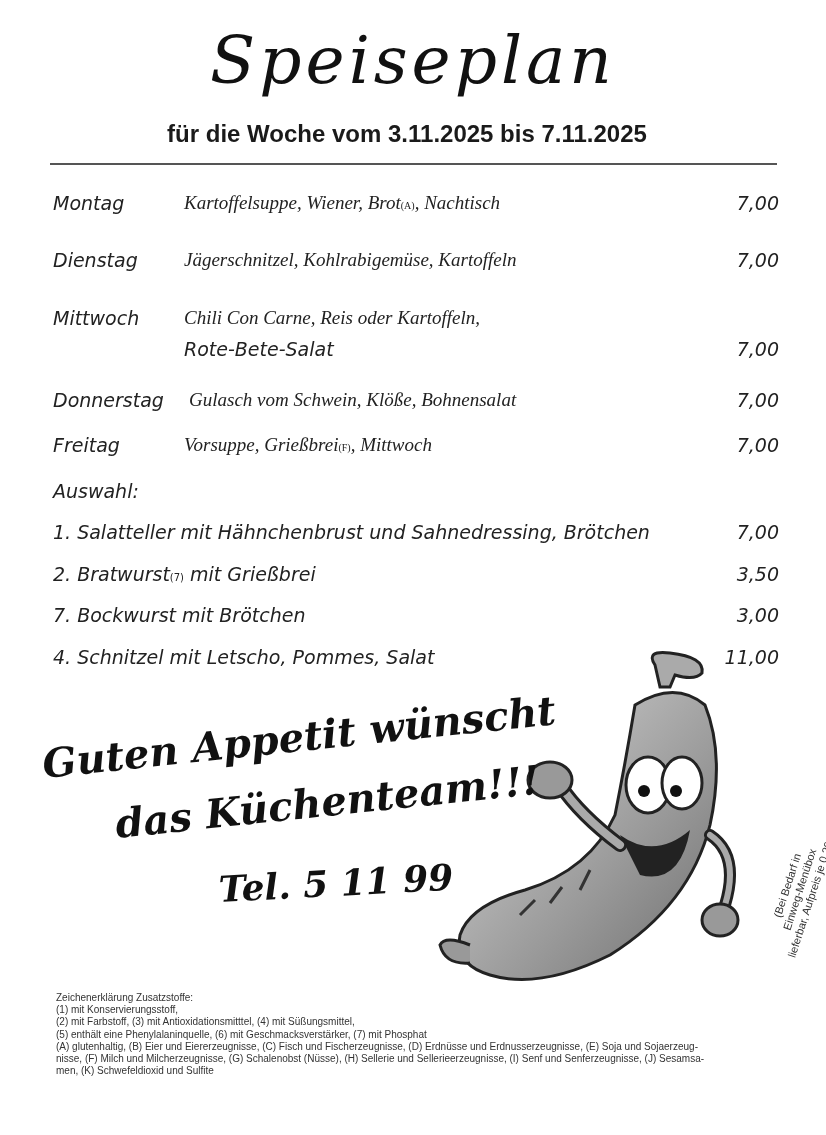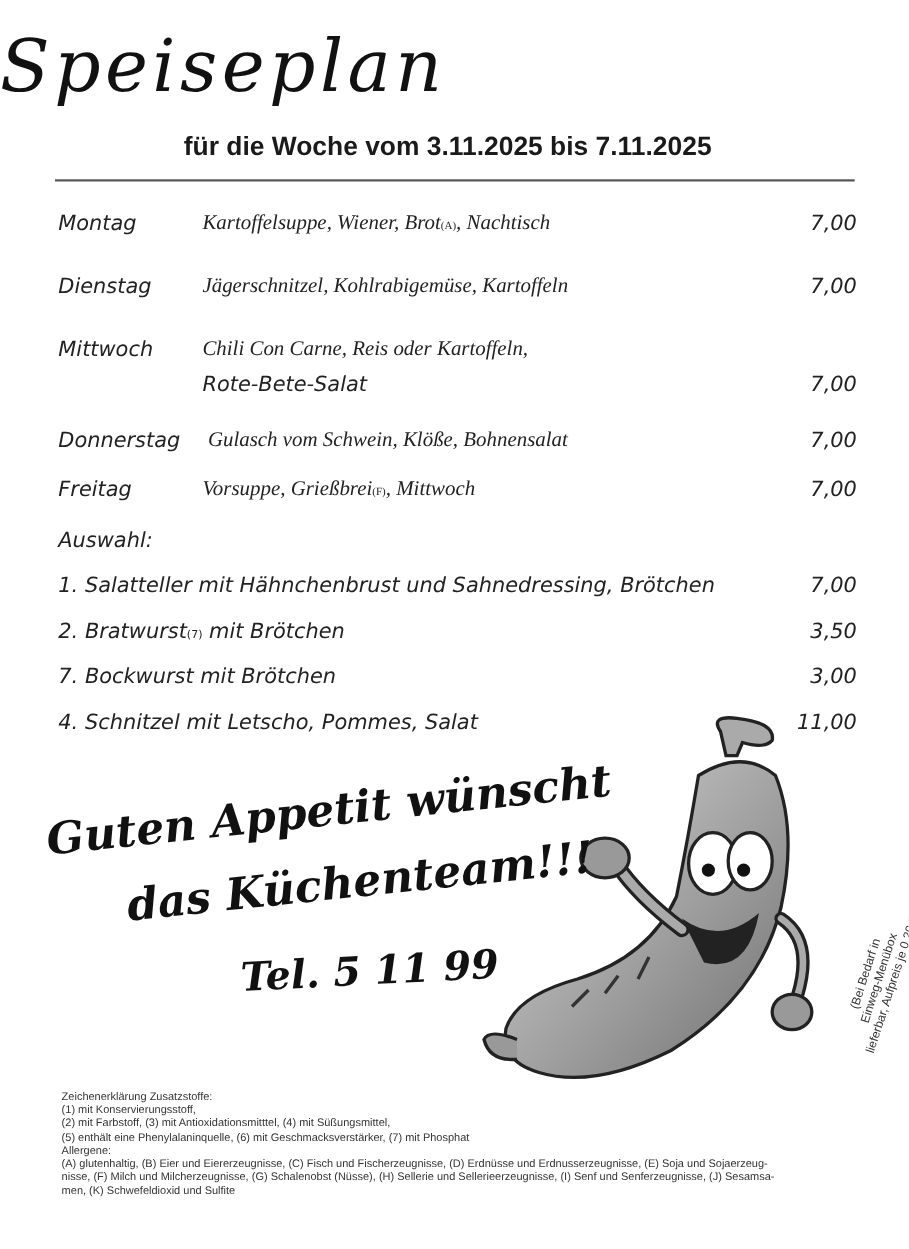--- a/index.html
+++ b/index.html
@@ -1,18 +1,18 @@
 <!DOCTYPE html>
 <html><head>
   <meta charset="utf-8">
   <style>
     html, body { margin: 0; padding: 0; background: #ffffff; }
     body { width: 826px; height: 1135px; position: relative; overflow: hidden; color: #1a1a1a; }
     .title {
-      position: absolute; left: 0; width: 826px; top: 22px; text-align: left;
+      position: absolute; left: 0; width: 826px; top: 22px; text-align: center;
       font-family: "DejaVu Serif", serif; font-style: italic; font-size: 66px;
       letter-spacing: 4px; color: #111;
     }
     .subtitle {
       position: absolute; left: 0; width: 814px; top: 120px; text-align: center;
       font-family: "Liberation Sans", sans-serif; font-weight: bold; font-size: 24px; color: #1a1a1a;
     }
     .rule { position: absolute; left: 50px; width: 727px; top: 163px; height: 2px; background: #555; }
     .hand { font-family: "DejaVu Sans", sans-serif; font-style: italic; font-size: 19px; color: #222; }
     .row { position: absolute; left: 53px; width: 726px; }
@@ -75,21 +75,21 @@
 
 <div class="row hand" style="top:480px;">
   <span class="opt">Auswahl:</span>
 </div>
 
 <div class="row hand" style="top:521px;">
   <span class="opt">1. Salatteller mit Hähnchenbrust und Sahnedressing, Brötchen</span>
   <span class="price">7,00</span>
 </div>
 <div class="row hand" style="top:563px;">
-  <span class="opt"><span>2. Bratwurst</span><span class="note">(7)</span><span> mit Brötchen</span></span>
+  <span class="opt"><span>2. Bratwurst</span><span class="note">(7)</span><span> mit Grießbrei</span></span>
   <span class="price">3,50</span>
 </div>
 <div class="row hand" style="top:604px;">
   <span class="opt">7. Bockwurst mit Brötchen</span>
   <span class="price">3,00</span>
 </div>
 <div class="row hand" style="top:646px;">
   <span class="opt">4. Schnitzel mit Letscho, Pommes, Salat</span>
   <span class="price">11,00</span>
 </div>
@@ -137,17 +137,16 @@
   <div>(Bei Bedarf in</div>
   <div>Einweg-Menübox</div>
   <div>lieferbar, Aufpreis je 0,20 €)</div>
 </div>
 
 <div class="legend">
   <div>Zeichenerklärung Zusatzstoffe:</div>
   <div>(1) mit Konservierungsstoff,</div>
   <div>(2) mit Farbstoff, (3) mit Antioxidationsmitttel, (4) mit Süßungsmittel,</div>
   <div>(5) enthält eine Phenylalaninquelle, (6) mit Geschmacksverstärker, (7) mit Phosphat</div>
-  <div>Allergene:</div>
   <div>(A) glutenhaltig, (B) Eier und Eiererzeugnisse, (C) Fisch und Fischerzeugnisse, (D) Erdnüsse und Erdnusserzeugnisse, (E) Soja und Sojaerzeug-</div>
   <div>nisse, (F) Milch und Milcherzeugnisse, (G) Schalenobst (Nüsse), (H) Sellerie und Sellerieerzeugnisse, (I) Senf und Senferzeugnisse, (J) Sesamsa-</div>
   <div>men, (K) Schwefeldioxid und Sulfite</div>
 </div>
 
 </body></html>

